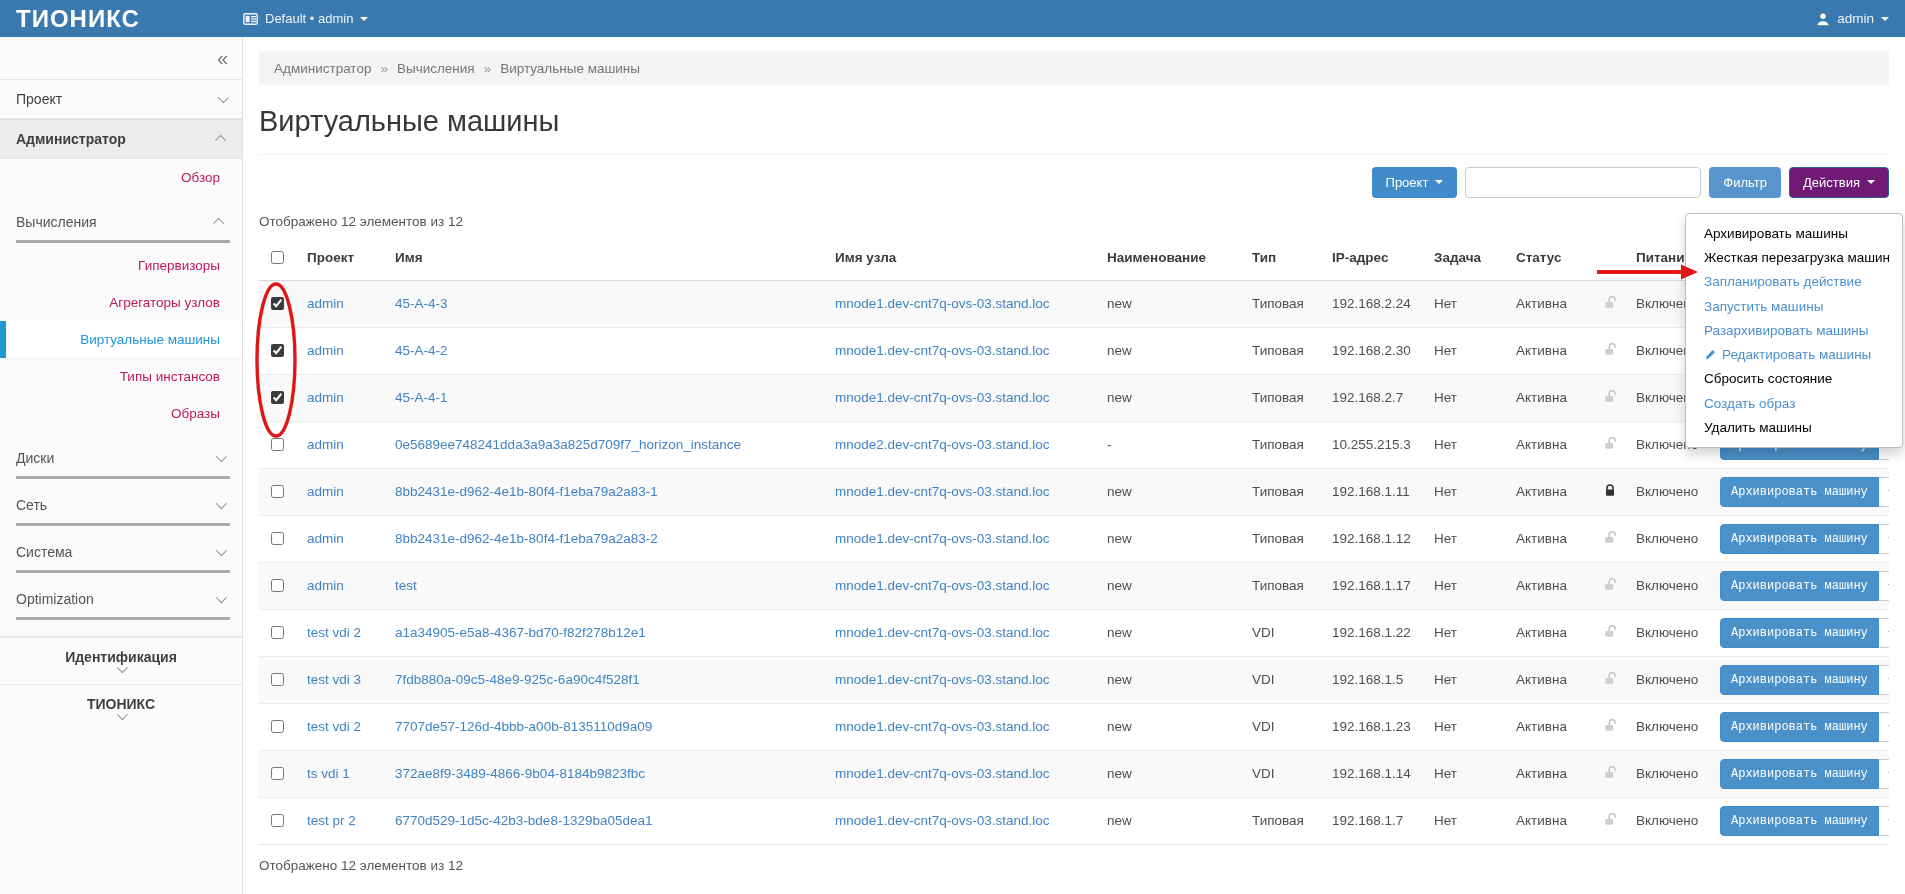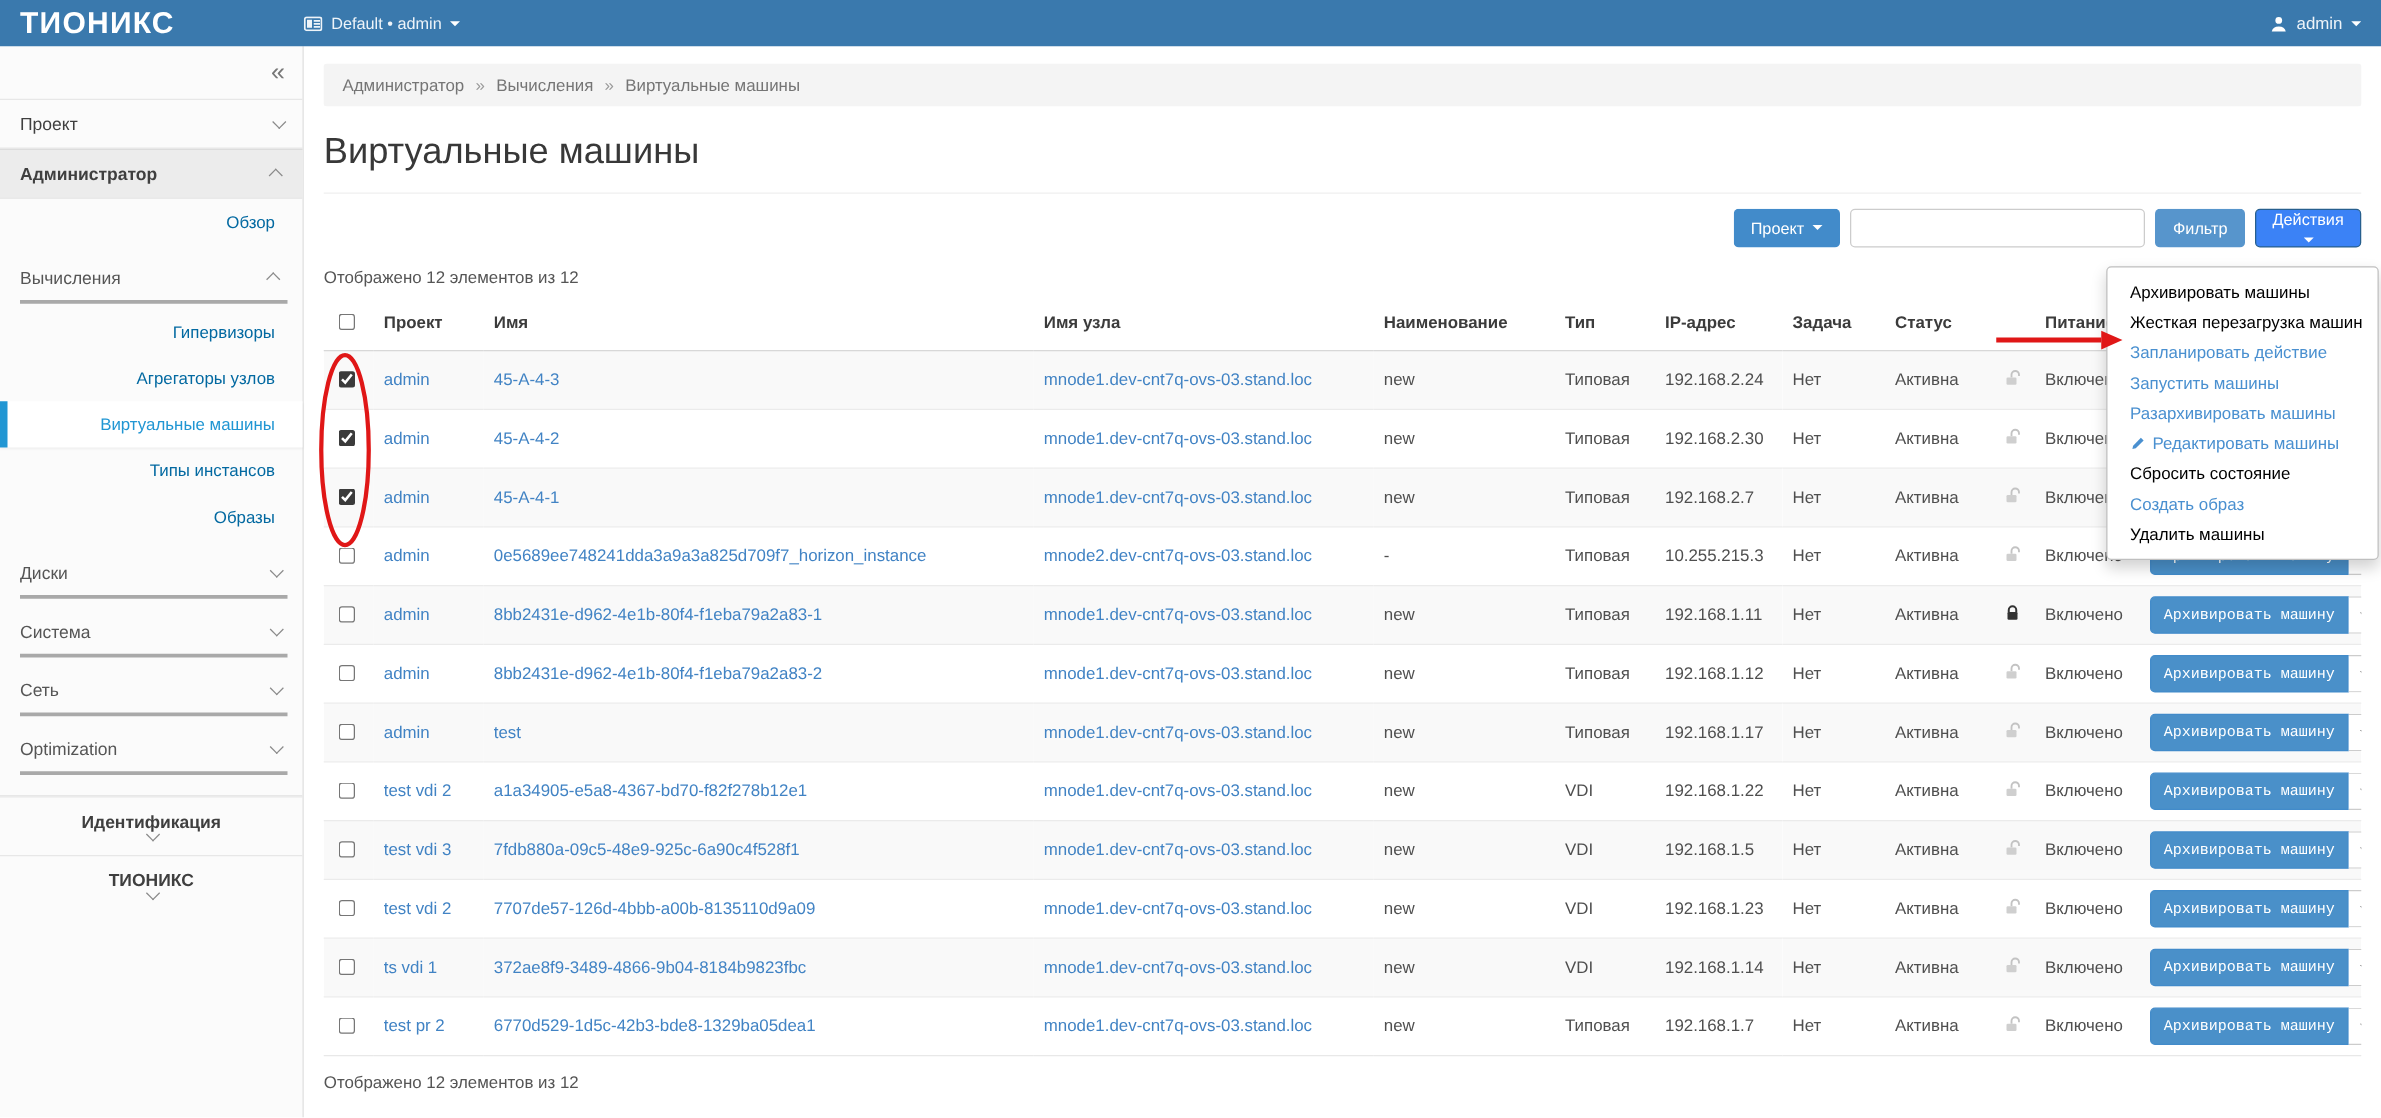--- a/index.html
+++ b/index.html
@@ -22,21 +22,21 @@
                 padding-right:14px;border-bottom:1px solid #e7e7e7;}
   .collapse-btn{font-size:20px;color:#777;cursor:pointer;line-height:1;}
   .acc{display:flex;justify-content:space-between;align-items:center;padding:11px 16px;
        border-bottom:1px solid #e7e7e7;font-size:14px;color:#3f3f3f;cursor:pointer;}
   .acc.open-acc{background:#ececec;font-weight:700;border-top:1px solid #dcdcdc;}
   .acc.lower{border-bottom:none;border-top:1px solid #e7e7e7;font-weight:700;flex-direction:column;}
   .chev{width:7px;height:7px;border-right:1.6px solid #8a8a8a;border-bottom:1.6px solid #8a8a8a;
         display:inline-block;flex:none;}
   .chev.down{transform:rotate(45deg) translateY(-2px);}
   .chev.up{transform:rotate(-135deg) translateY(-2px);}
-  .s-link{display:block;text-align:right;padding:11px 22px 11px 0;color:#0369a1;
+  .s-link{display:block;text-align:right;padding:11px 22px 11px 0;color:#be185d;
           text-decoration:none;font-size:13.5px;cursor:pointer;}
   .s-link.active{background:#fff;color:#2196d3;border-left:6px solid #2196d3;
                  box-shadow:0 1px 2px rgba(0,0,0,.06);}
   .group{display:flex;justify-content:space-between;align-items:center;
          margin:12px 12px 4px 16px;padding:6px 6px 10px 0;border-bottom:3px solid #a9a9a9;
          color:#555;font-size:14px;cursor:pointer;}
   .side-divider{border-top:1px solid #e7e7e7;margin-top:16px;}
 
   
   .content{position:absolute;top:37px;left:243px;right:0;bottom:0;background:#fff;
@@ -46,21 +46,21 @@
   .breadcrumb .bc-link{cursor:pointer;}
   .bc-sep{color:#9a9a9a;}
   .page-title{font-size:29px;font-weight:400;color:#383838;margin:19px 0 0 0;line-height:1.2;}
 
   .controls{display:flex;justify-content:flex-end;align-items:center;gap:8px;
             margin-top:15px;border-top:1px solid #f0f0f0;padding-top:12px;position:relative;}
   .btn{height:31px;border:1px solid transparent;border-radius:4px;color:#fff;font-size:13px;
        padding:0 13px;display:inline-flex;align-items:center;gap:7px;cursor:pointer;
        font-family:inherit;background:#428bca;}
   .btn-filter{background:#5795cc;}
-  .btn-actions{background:#3b82f6;border-color:#275f8e;flex-direction:column;}
+  .btn-actions{background:#701a75;border-color:#275f8e;}
   .search{width:218px;height:29px;border:1px solid #ccc;border-radius:4px;font-family:inherit;
           font-size:13px;padding:0 8px;}
 
   .tsummary{margin:16px 0 6px;color:#555;font-size:13.5px;}
   .tsummary.bottom{margin-top:13px;}
 
   table.vm{width:100%;border-collapse:collapse;table-layout:fixed;border-bottom:1px solid #e8e8e8;}
   table.vm th{font-size:13.5px;text-align:left;color:#3c3c3c;padding:13px 8px;border-bottom:1px solid #d8d8d8;
               white-space:nowrap;overflow:hidden;cursor:pointer;}
   table.vm td{font-size:13.5px;color:#4f4f4f;padding:13px 8px;border-top:1px solid #ebebeb;
@@ -142,25 +142,25 @@
     <a class="s-link">Гипервизоры</a>
     <a class="s-link">Агрегаторы узлов</a>
     <a class="s-link active">Виртуальные машины</a>
     <a class="s-link">Типы инстансов</a>
     <a class="s-link">Образы</a>
     <div class="group">
       <span>Диски</span>
       <span class="chev down"></span>
     </div>
     <div class="group">
+      <span>Сеть</span>
+      <span class="chev down"></span>
+    </div>
+    <div class="group">
       <span>Система</span>
-      <span class="chev down"></span>
-    </div>
-    <div class="group">
-      <span>Сеть</span>
       <span class="chev down"></span>
     </div>
     <div class="group">
       <span>Optimization</span>
       <span class="chev down"></span>
     </div>
     <div class="side-divider"></div>
     <div class="acc lower">
       <span>Идентификация</span>
       <span class="chev down"></span>

